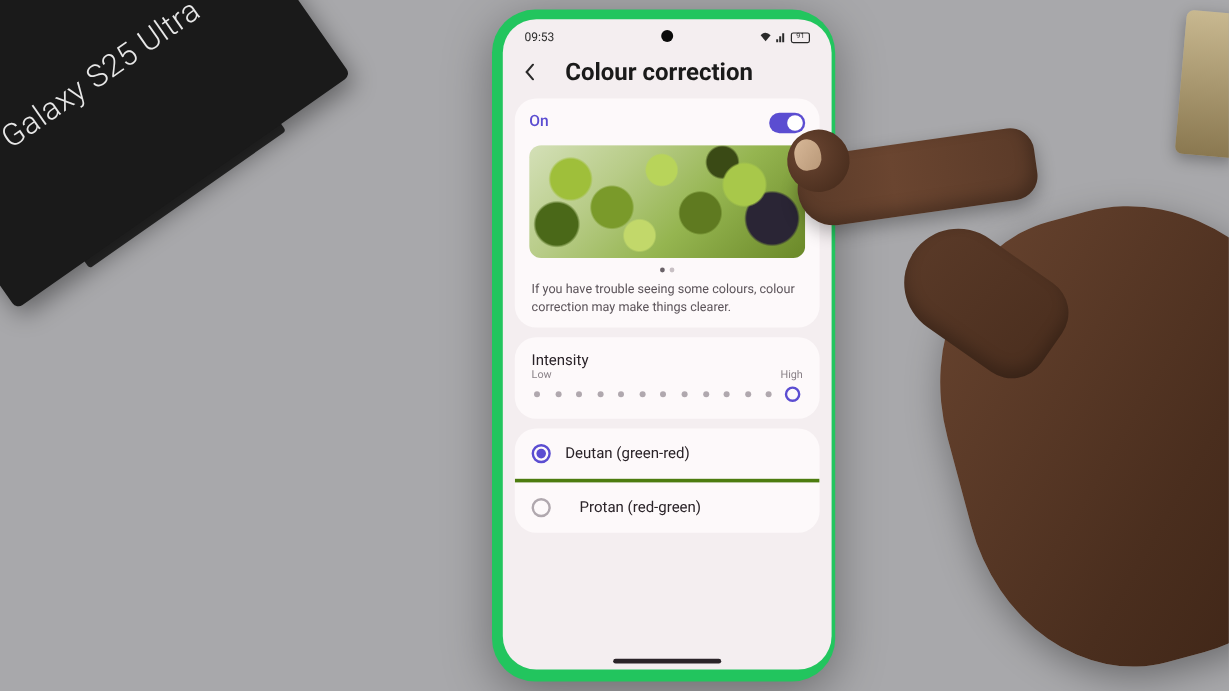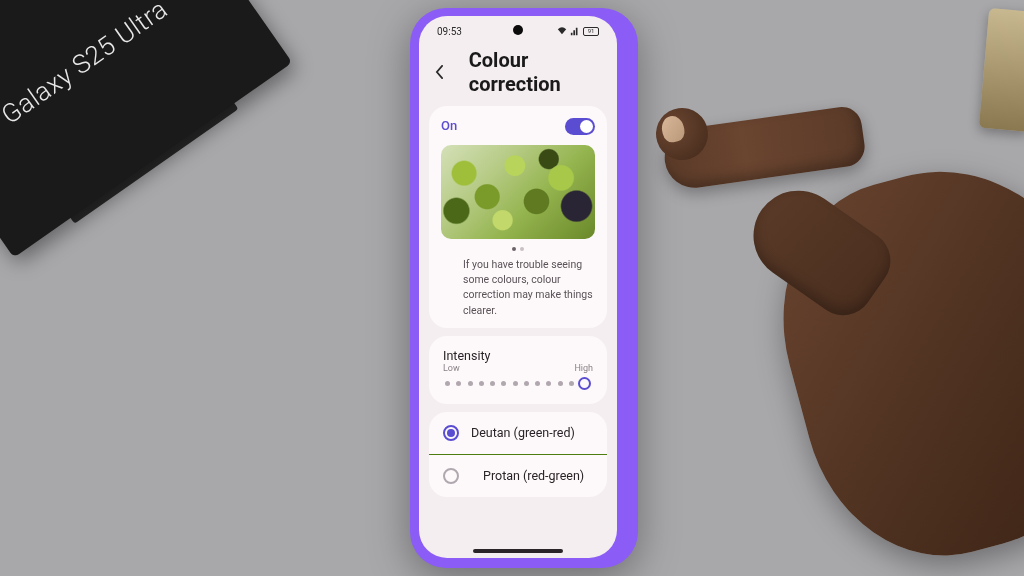--- a/index.html
+++ b/index.html
@@ -43,26 +43,26 @@
     background: #2a2a2a;
     transform: rotate(-35deg);
     border-radius: 3px;
   }
 
   
   .phone {
     position: absolute;
     left: 410px;
     top: 8px;
-    width: 228px;
+    width: 286px;
     height: 560px;
-    background: #8b5cf6;
+    background: #22c55e;
     border-radius: 36px;
     box-shadow: 0 10px 40px rgba(0,0,0,0.35);
-    padding: 8px 21px 10px 9px;
+    padding: 8px 3px 10px 9px;
   }
   .screen {
     width: 100%;
     height: 100%;
     background: #f4eef0;
     border-radius: 28px;
     overflow: hidden;
     position: relative;
   }
   .camera-hole {
@@ -150,21 +150,20 @@
     background-color: #e8eed8;
   }
 
   .dots { display: flex; justify-content: center; gap: 4px; margin: 8px 0 6px; }
   .dot { width: 4px; height: 4px; border-radius: 50%; background: #c8c0c4; }
   .dot.active { background: #6a6268; }
 
   .desc {
     color: #5a5258; font-size: 10.5px; line-height: 1.45;
     padding: 0 2px;
-    margin-left: 20px;
   }
 
   .row {
     display: flex; align-items: center; justify-content: space-between;
     background: #fdf9fa; margin: 0 10px 8px 10px; border-radius: 18px;
     padding: 13px 14px;
   }
   .row-label { font-size: 12.5px; color: #2a2328; }
 
   .intensity-card {
@@ -182,21 +181,21 @@
     width: 13px; height: 13px; border-radius: 50%; border: 2.5px solid #5b4dd1;
     background: #fdf9fa; margin-left: -2px;
   }
 
   .options-card {
     background: #fdf9fa; margin: 0 10px 8px 10px; border-radius: 18px;
     overflow: hidden;
   }
   .option-row {
     display: flex; align-items: center; gap: 12px;
-    padding: 13px 14px; border-bottom: 1px solid #4d7c0f;
+    padding: 13px 14px; border-bottom: 3px solid #4d7c0f;
   }
   .option-row:last-child { border-bottom: none; gap: 24px; }
   .radio {
     width: 16px; height: 16px; border-radius: 50%; border: 2px solid #b0a8ae;
     display: flex; align-items: center; justify-content: center; flex-shrink: 0;
   }
   .radio.selected { border-color: #5b4dd1; }
   .radio.selected::after {
     content: ''; width: 8px; height: 8px; border-radius: 50%; background: #5b4dd1;
   }

